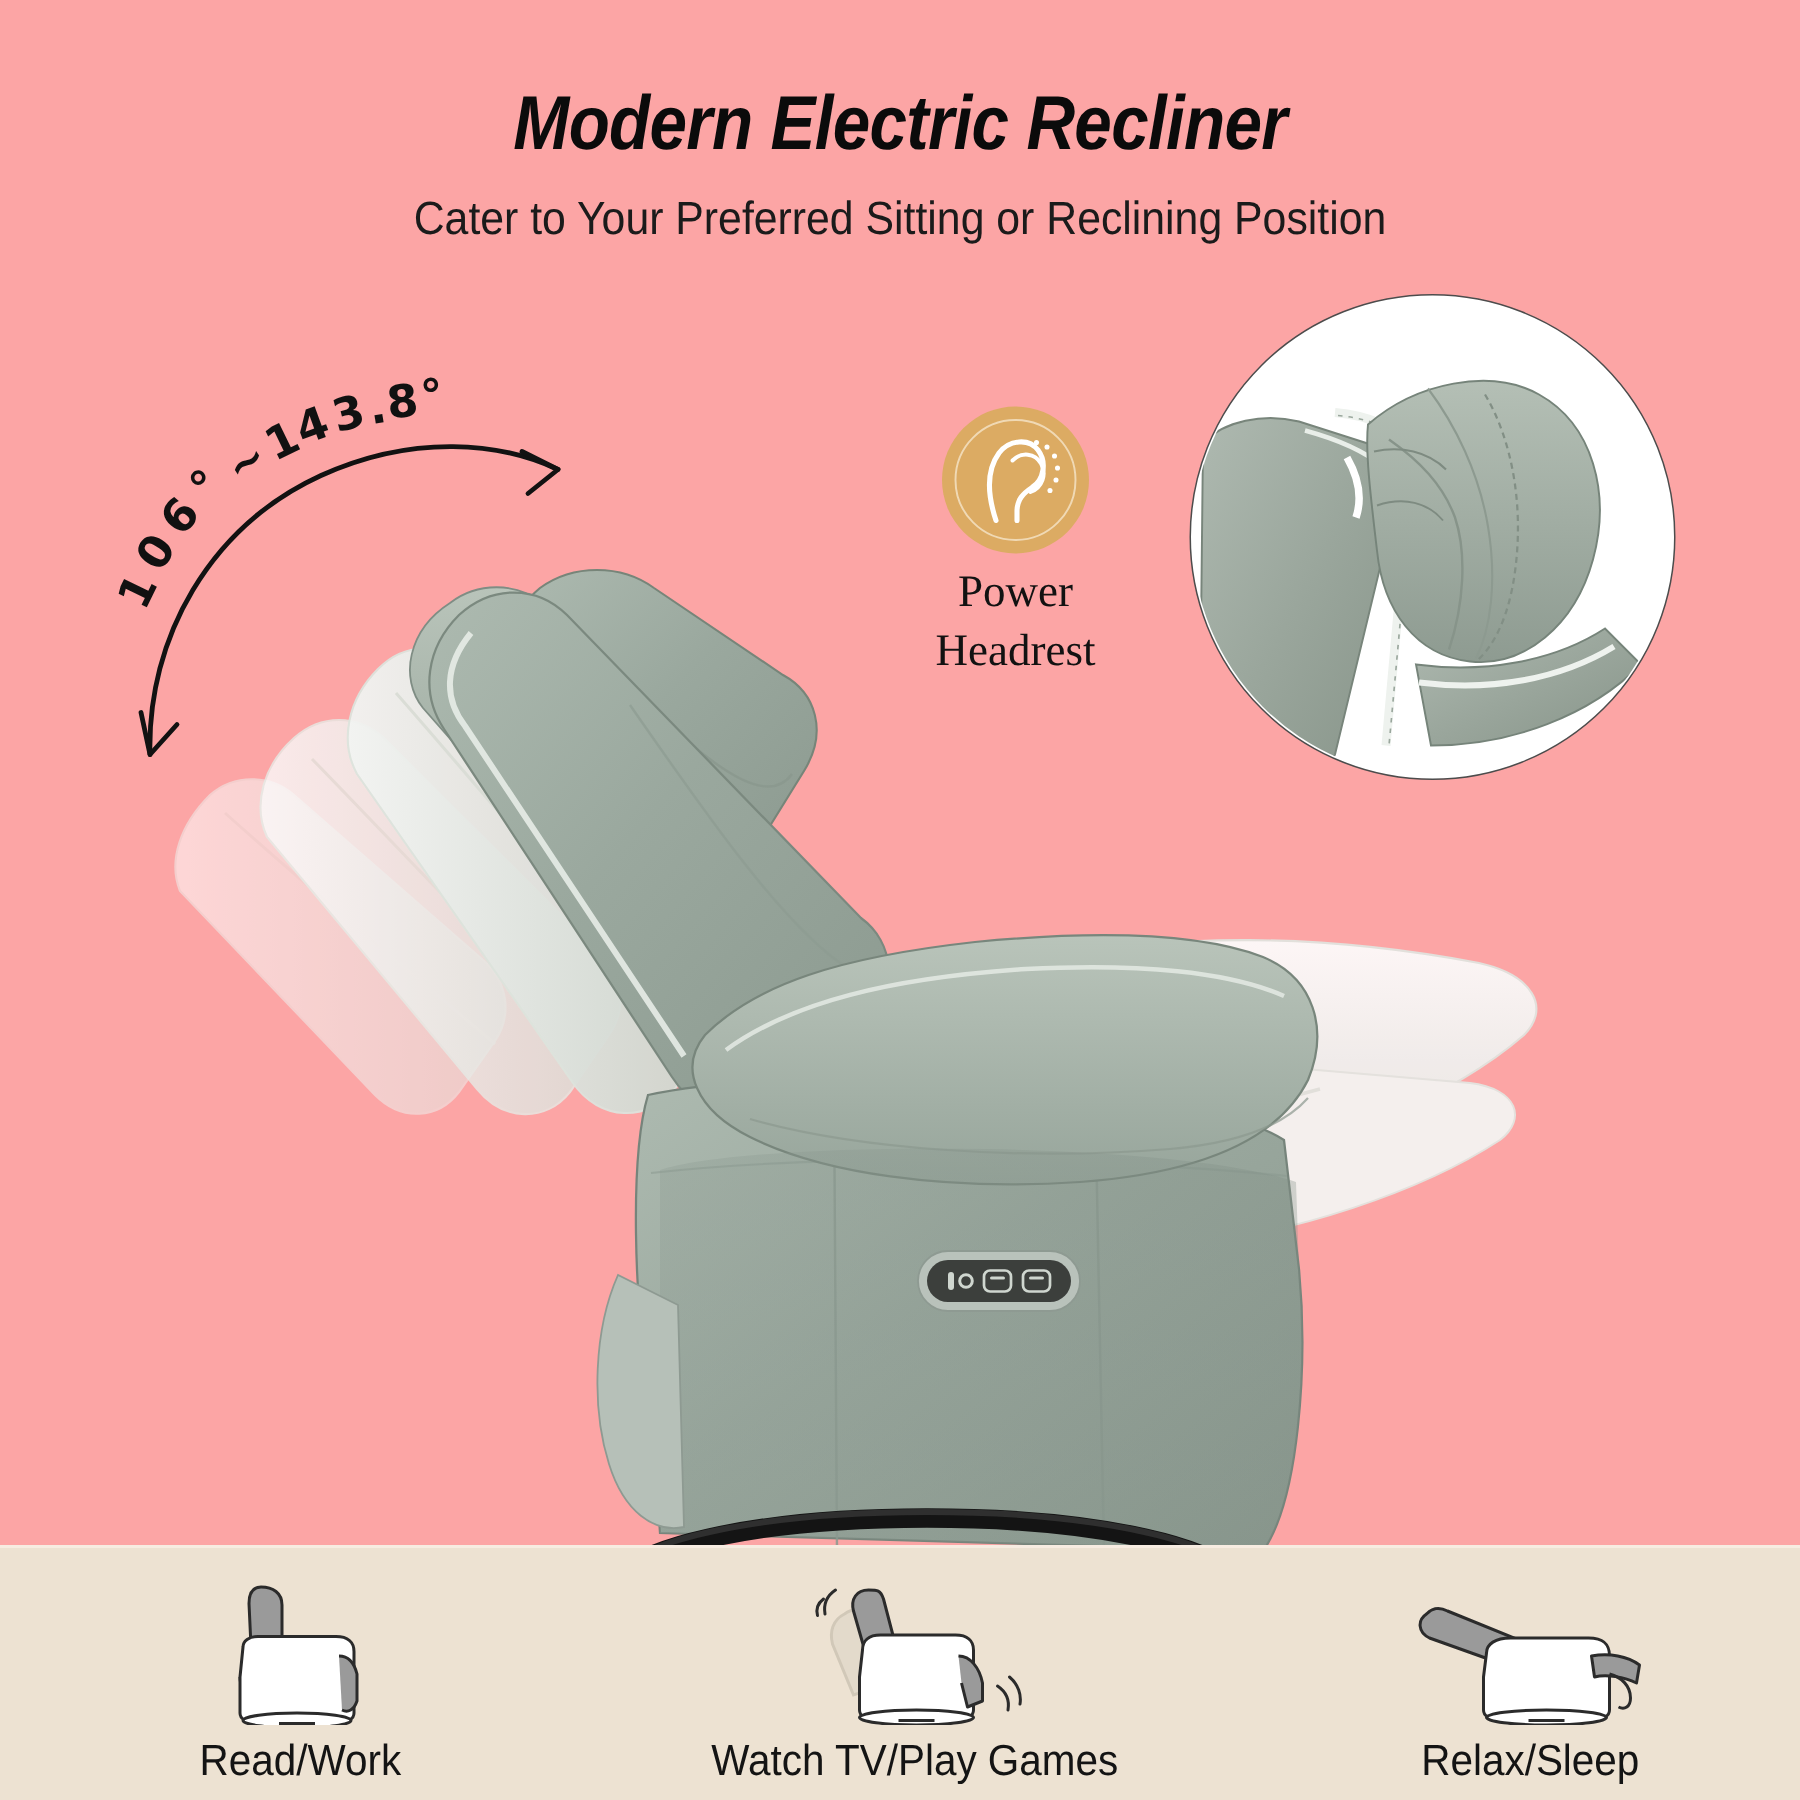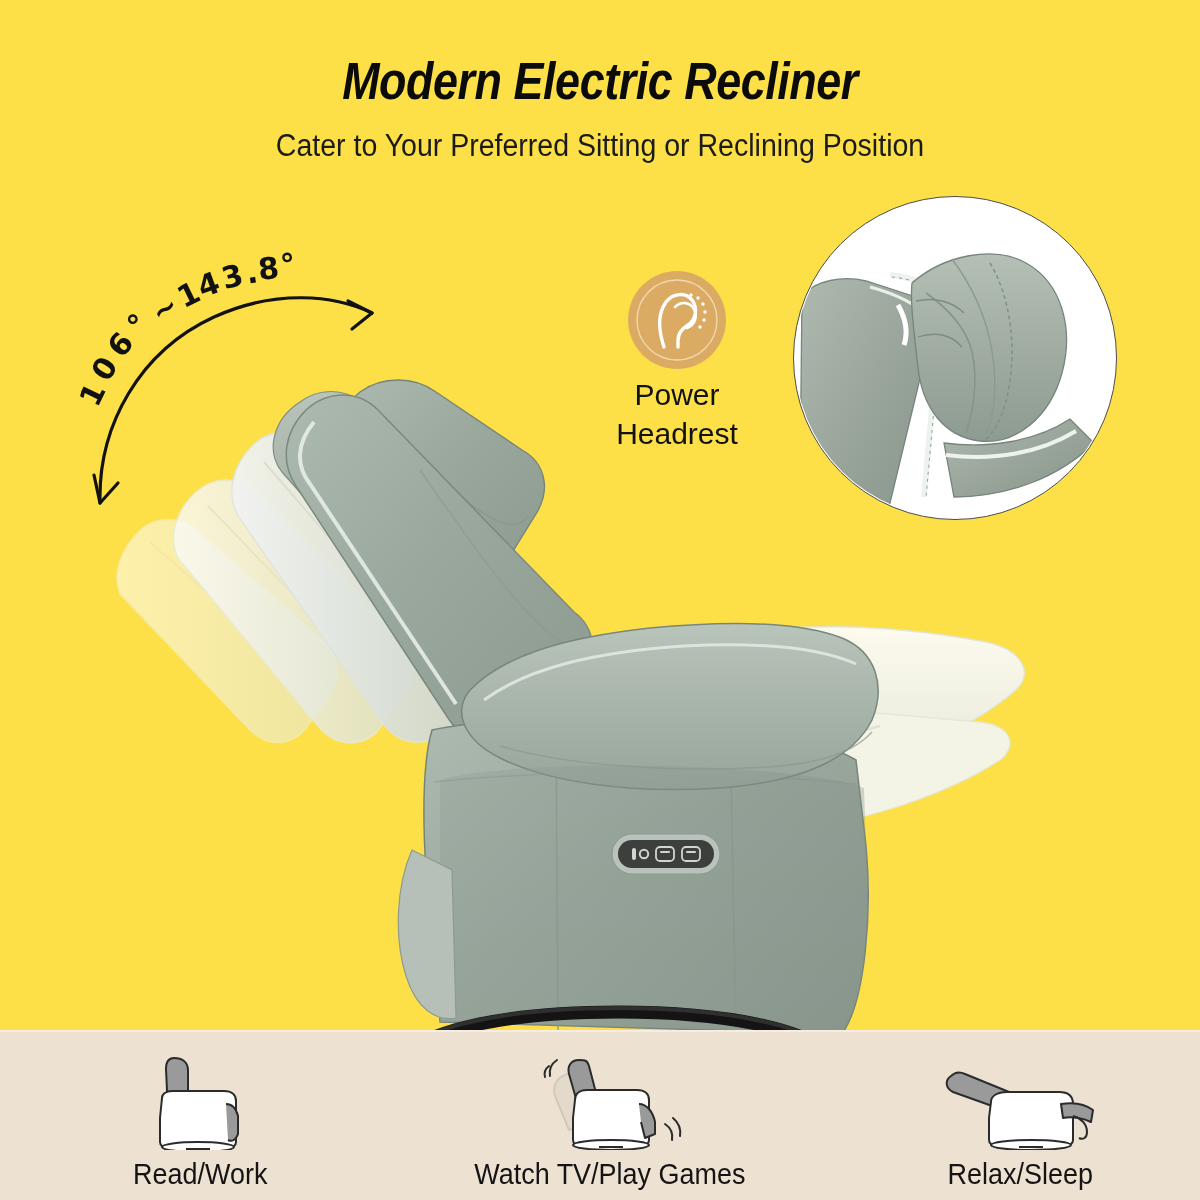--- a/index.html
+++ b/index.html
@@ -7,21 +7,21 @@
     width:1200px;height:1200px;
     background:#ffffff;
     font-family:"Liberation Sans", sans-serif;
     overflow:hidden;
   }
   .page{position:relative;width:1200px;height:1200px;overflow:hidden;background:#fdfdfd;}
 
   
   .hero{
     position:absolute;left:0;top:0;width:1200px;height:1030px;
-    background:#fde047;
+    background:#fca5a5;
   }
 
   .title{
     position:absolute;left:0;right:0;top:52px;
     text-align:center;
     font-family:"Liberation Sans Narrow","Liberation Sans",sans-serif;
     font-size:51px;font-weight:bold;font-style:italic;
     letter-spacing:-0.5px;
     color:#0b0b0b;
     transform:scaleX(0.88);
@@ -54,21 +54,21 @@
   
   .ph-badge{position:absolute;left:628px;top:271px;width:98px;height:98px;}
   .ph-badge .disc{
     position:absolute;inset:0;border-radius:50%;
     background:#dcab63;
   }
   .ph-badge svg{position:absolute;inset:0;}
   .ph-label{
     position:absolute;left:560px;top:375px;width:234px;
     text-align:center;
-    font-family:Liberation Sans, sans-serif;
+    font-family:Liberation Serif, serif;
     font-size:30px;line-height:39px;color:#121212;
     white-space:pre-line;
   }
 
   
   .inset{
     position:absolute;left:793px;top:196px;width:322px;height:322px;
     border-radius:50%;
     border:1.4px solid #4c4c4c;
     background:#ffffff;

